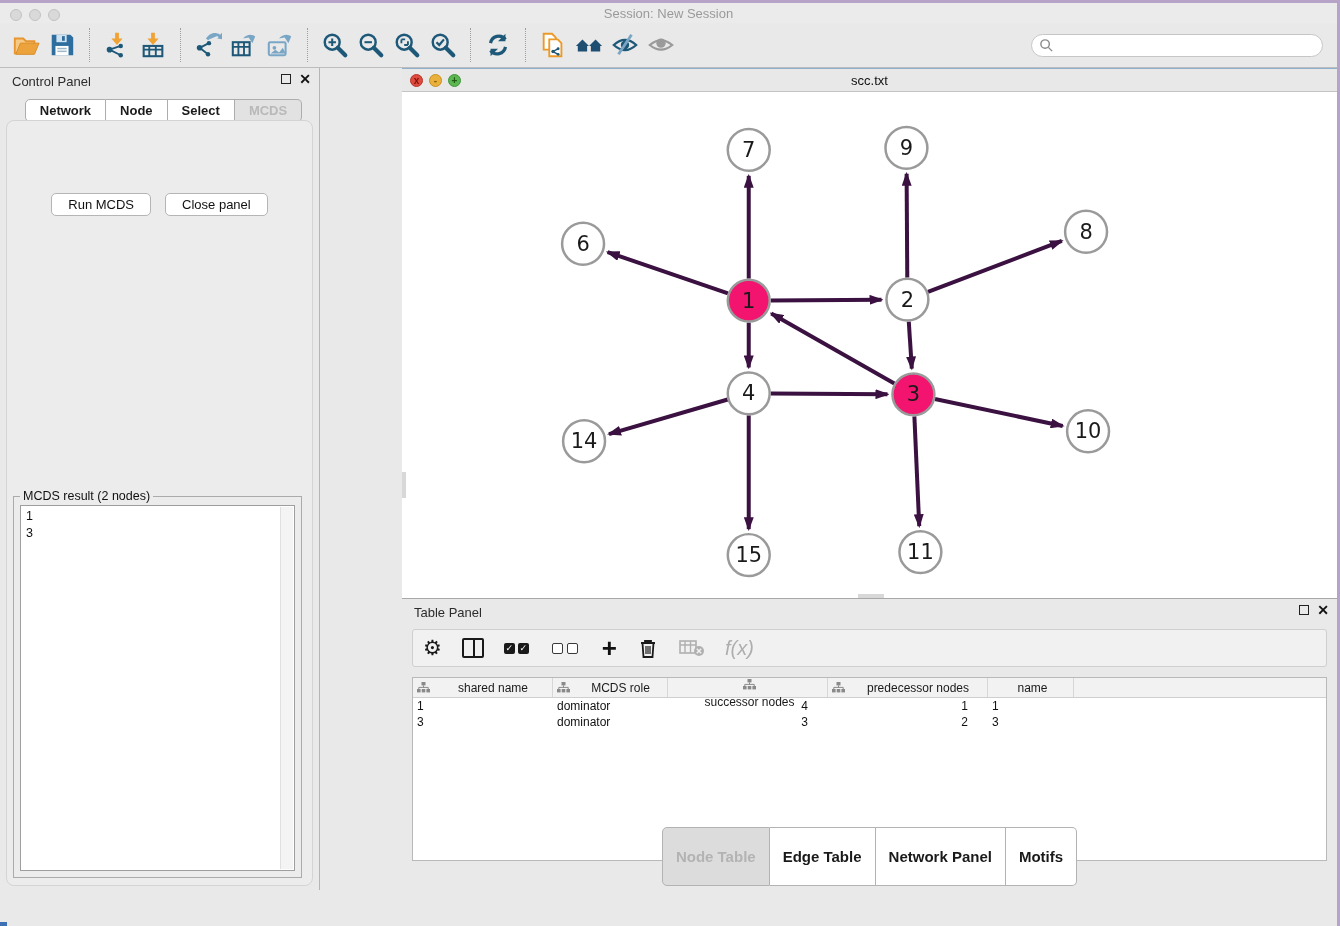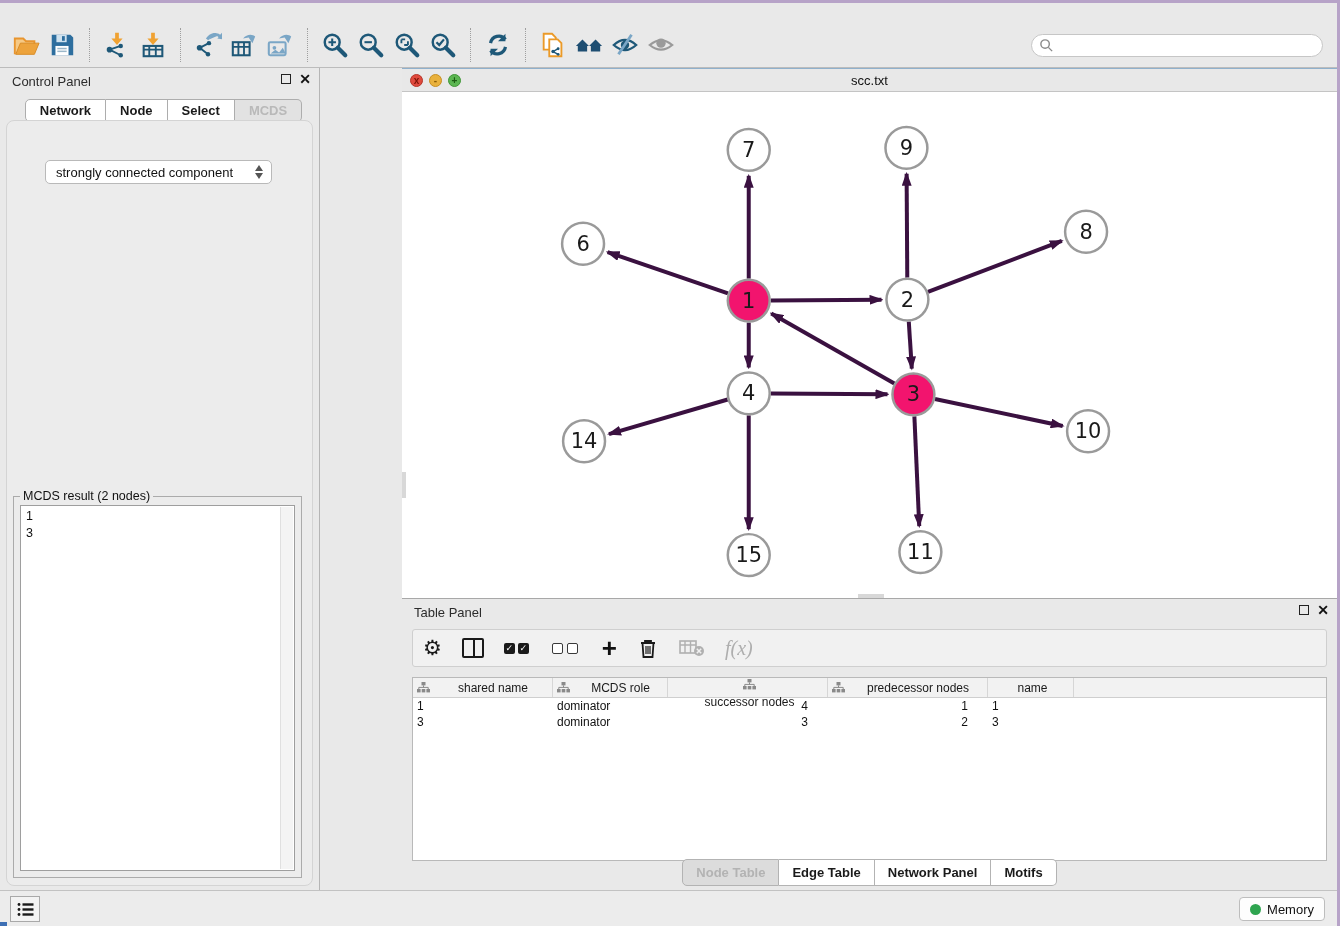--- a/index.html
+++ b/index.html
@@ -65,48 +65,54 @@
   
   #table-panel { position:absolute; left:402px; top:595px; right:0; bottom:36px; background:#e9e9e9; border-top:1px solid #a8a8a8; }
   #tp-toolbar { position:absolute; top:30px; left:10px; right:10px; height:38px; background:#f1f1f1; border:1px solid #cfcfcf; border-radius:3px; display:flex; align-items:center; padding:0 10px; gap:20px; }
   .tpi { display:flex; align-items:center; justify-content:center; height:30px; }
   .gear { font-size:21px; color:#1a1a1a; line-height:20px; }
   .cols-icon { width:22px; height:20px; border:2px solid #1a1a1a; border-radius:2px; position:relative; }
   .cols-icon::after { content:""; position:absolute; left:9px; top:0; bottom:0; width:2px; background:#1a1a1a; }
   .chk { width:11px; height:11px; background:#1a1a1a; border-radius:2px; color:#fff; font-size:9px; line-height:11px; text-align:center; margin-right:3px; }
   .unchk { width:11px; height:11px; border:1.5px solid #3a3a3a; border-radius:2px; background:#fff; margin-right:4px; }
   .plus { font-size:26px; font-weight:bold; color:#111; line-height:22px; }
-  .fx { font-family:Liberation Serif, serif; font-style:italic; font-size:20px; color:#aeaeae; }
+  .fx { font-family:Liberation Sans, sans-serif; font-style:italic; font-size:20px; color:#aeaeae; }
 
   #tp-table { position:absolute; top:78px; left:10px; right:10px; height:184px; background:#fff; border:1px solid #b9b9b9; overflow:hidden; }
   #tp-header { display:flex; background:#f2f2f2; border-bottom:1px solid #cfcfcf; height:20px; }
   .th { font-size:12px; color:#1a1a1a; display:flex; align-items:center; border-right:1px solid #d6d6d6; padding-left:4px; gap:4px; justify-content:flex-start; }
   .th .htxt { flex:1; text-align:center; }
   .tr { display:flex; height:16px; }
   .td { font-size:12px; color:#111; padding:1px 4px; white-space:nowrap; overflow:hidden; }
   .tree-ico { width:13px; height:11px; flex:0 0 13px; }
 
   #tp-tabs { bottom:4px; }
-  .tab2 { border:1px solid #b3b3b3; border-left:none; background:#fff; color:#1a1a1a; font-size:13px; font-weight:600; padding:5px 13px; }
+  .tab2 { border:1px solid #b3b3b3; border-left:none; background:#fff; color:#1a1a1a; font-size:15px; font-weight:600; padding:20px 13px; }
   .tab2:first-child { border-left:1px solid #b3b3b3; border-radius:5px 0 0 5px; }
   .tab2:last-child { border-radius:0 5px 5px 0; }
   .tab2.active { background:#dcdcdc; color:#b3b3b3; }
 
   
   #status-bar { position:absolute; left:0; right:0; bottom:0; height:36px; background:#ececec; border-top:1px solid #c2c2c2; }
   #task-btn { position:absolute; left:10px; top:5px; width:30px; height:26px; background:#f3f3f3; border:1px solid #a9a9a9; display:flex; align-items:center; justify-content:center; }
   #memory-btn { position:absolute; right:12px; top:6px; height:24px; background:#fdfdfd; border:1px solid #bdbdbd; border-radius:4px; display:flex; align-items:center; gap:6px; padding:0 10px; font-size:13px; color:#111; }
   #memory-dot { width:11px; height:11px; border-radius:50%; background:#2ea44f; }
   #bg-artifact { position:absolute; left:0; bottom:0; width:7px; height:4px; background:#3d6fb4; }
 </style>
 </head>
 <body>
 
 <div id="window">
 
+  <div id="titlebar">
+    <span class="lights">
+      <span class="tl-dot"></span><span class="tl-dot"></span><span class="tl-dot"></span>
+    </span>
+    <div id="win-title">Session: New Session</div>
+  </div>
 
   <div id="toolbar">
     <div class="tb-icon">
       <svg width="28" height="28" viewBox="0 0 30 30">
           <path d="M3 25 V8 h9 l3 3 h9 v3" fill="#f6c985" stroke="#e8952f" stroke-width="2"></path>
           <path d="M4 25 L9 13 h20 l-5 12 Z" fill="#eda33c" stroke="#d88a22" stroke-width="1"></path>
         </svg>
     </div>
     <div class="tb-icon">
       <svg width="28" height="28" viewBox="0 0 30 30">
@@ -247,26 +253,23 @@
         <span class="close-glyph">✕</span>
       </span>
     </div>
     <div class="tab-row" id="cp-tabs">
         <span class="tab">Network</span>
         <span class="tab">Node</span>
         <span class="tab">Select</span>
         <span class="tab active">MCDS</span>
       </div>
     <div id="cp-content">
-      <div id="criterion-select">
-        <span>strongly connected component</span>
-        <span class="stepper">
-            <span class="tri-up"></span>
-            <span class="tri-down"></span>
-          </span>
+      <div class="cp-buttons">
+        <button class="btn">Run MCDS</button>
+        <button class="btn">Close panel</button>
       </div>
       <div id="mcds-fieldset">
         <span id="mcds-legend">MCDS result (2 nodes)</span>
         <div id="mcds-text"><span id="mcds-lines">1
 3</span><span id="mcds-scroll"></span></div>
       </div>
     </div>
   </div>
 
   <div id="network-window">
@@ -455,31 +458,15 @@
         </div>
     </div>
     <div class="tab-row" id="tp-tabs">
         <span class="tab2 active">Node Table</span>
         <span class="tab2">Edge Table</span>
         <span class="tab2">Network Panel</span>
         <span class="tab2">Motifs</span>
       </div>
   </div>
 
-  <div id="status-bar">
-    <div id="task-btn">
-      <svg width="17" height="15" viewBox="0 0 17 15">
-          <circle cx="2" cy="2.5" r="1.4" fill="#1a1a1a"></circle>
-          <circle cx="2" cy="7.5" r="1.4" fill="#1a1a1a"></circle>
-          <circle cx="2" cy="12.5" r="1.4" fill="#1a1a1a"></circle>
-          <rect x="5.5" y="1.3" width="11" height="2.4" fill="#1a1a1a"></rect>
-          <rect x="5.5" y="6.3" width="11" height="2.4" fill="#1a1a1a"></rect>
-          <rect x="5.5" y="11.3" width="11" height="2.4" fill="#1a1a1a"></rect>
-        </svg>
-    </div>
-    <div id="memory-btn">
-      <span id="memory-dot"></span>
-      <span>Memory</span>
-    </div>
-  </div>
 
 </div>
 <div id="bg-artifact"></div>
 
 </body></html>

